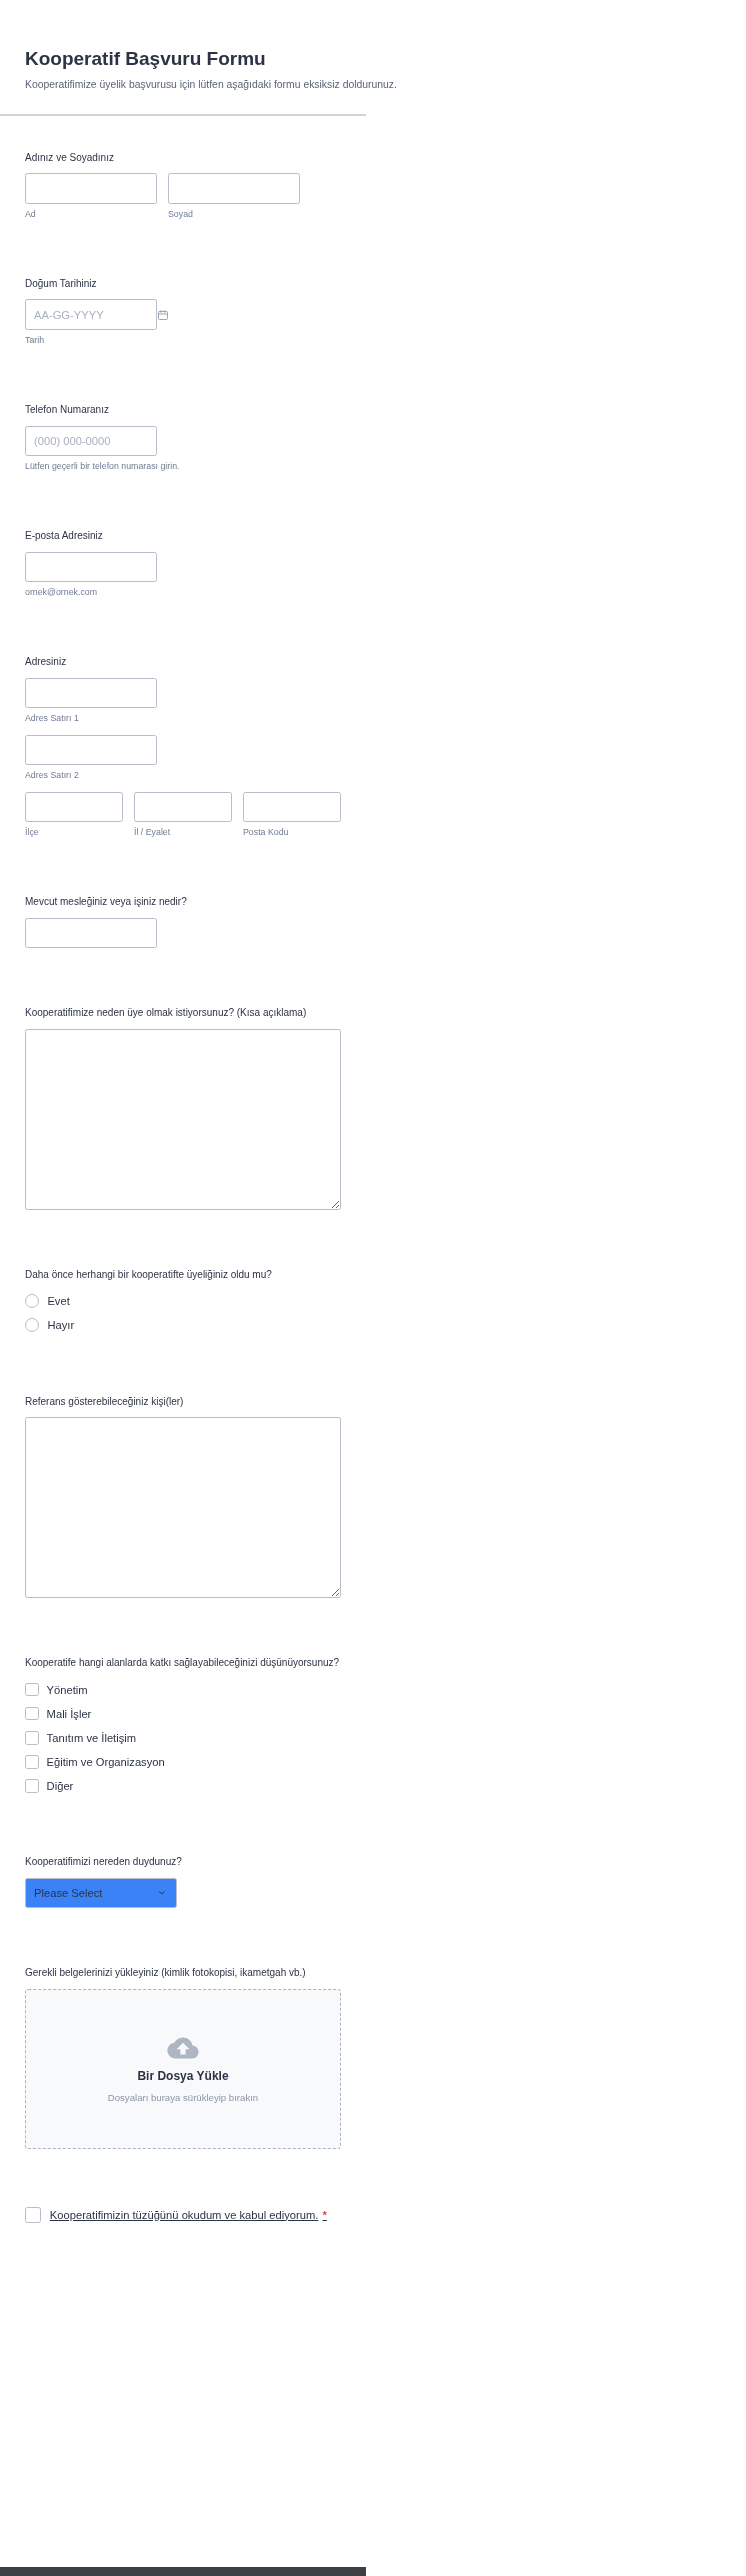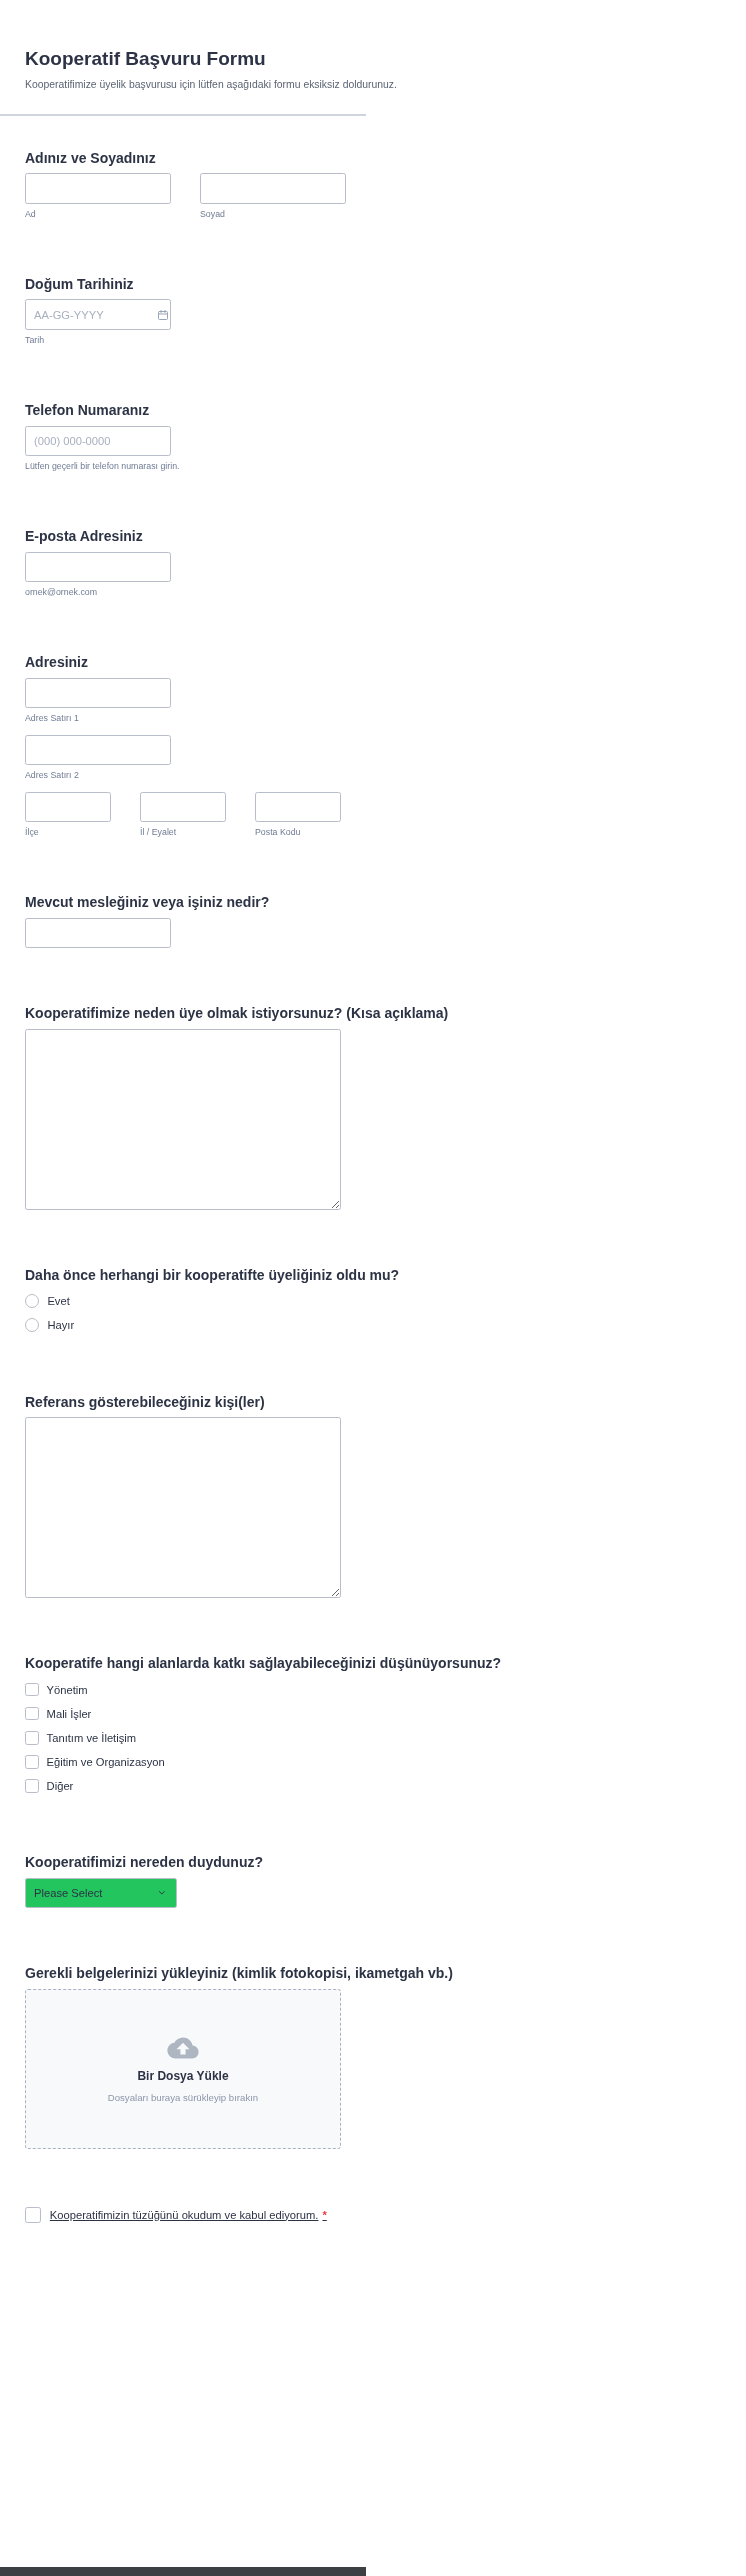--- a/index.html
+++ b/index.html
@@ -35,52 +35,52 @@
     border:none;
     height:1.6px;
     background:#cfd4dd;
     margin:21.7px 0 35px 0;
     width:366px;
   }
 
   .field { margin-bottom:58px; }
   .f-label {
     display:block;
-    font-size:14px;
-    font-weight:700;
+    font-size:10px;
+    font-weight:400;
     color:#2c3345;
     line-height:14.4px;
     margin-bottom:8px;
     white-space:nowrap;
   }
   .sublabel {
     font-size:8.8px;
     color:#6f7b93;
     line-height:10.4px;
     margin-top:4.8px;
     white-space:nowrap;
   }
 
   input.text {
     display:block;
-    width:146px;
+    width:132px;
     height:30.5px;
     border:0.8px solid #b8bdc9;
     border-radius:2.4px;
     padding:0 8px;
     font-family:"Liberation Sans", sans-serif;
     font-size:11.2px;
     color:#2c3345;
     background:#fff;
     outline:none;
   }
   input.text::placeholder { color:#a8b0bf; }
   .w-full { width:316px; }
 
-  .row { display:flex; gap:29px; }
+  .row { display:flex; gap:11px; }
   .third { flex:1; }
   .third input.text { width:100%; }
 
   .addr-block { margin-bottom:11.2px; }
 
   textarea.area {
     display:block;
     width:316px;
     height:181px;
     border:0.8px solid #b8bdc9;
@@ -125,21 +125,21 @@
     margin-right:8px;
     flex:0 0 auto;
   }
   .opt-label { font-size:11.2px; color:#2c3345; white-space:nowrap; }
 
   .select {
     width:152px;
     height:30.5px;
     border:0.8px solid #b8bdc9;
     border-radius:2.4px;
-    background:#22c55e;
+    background:#3b82f6;
     display:flex;
     align-items:center;
     justify-content:space-between;
     padding:0 9.6px 0 8px;
     cursor:pointer;
   }
   .select-value { font-size:11.2px; color:#2c3345; }
 
   .upload-box {
     width:316px;

